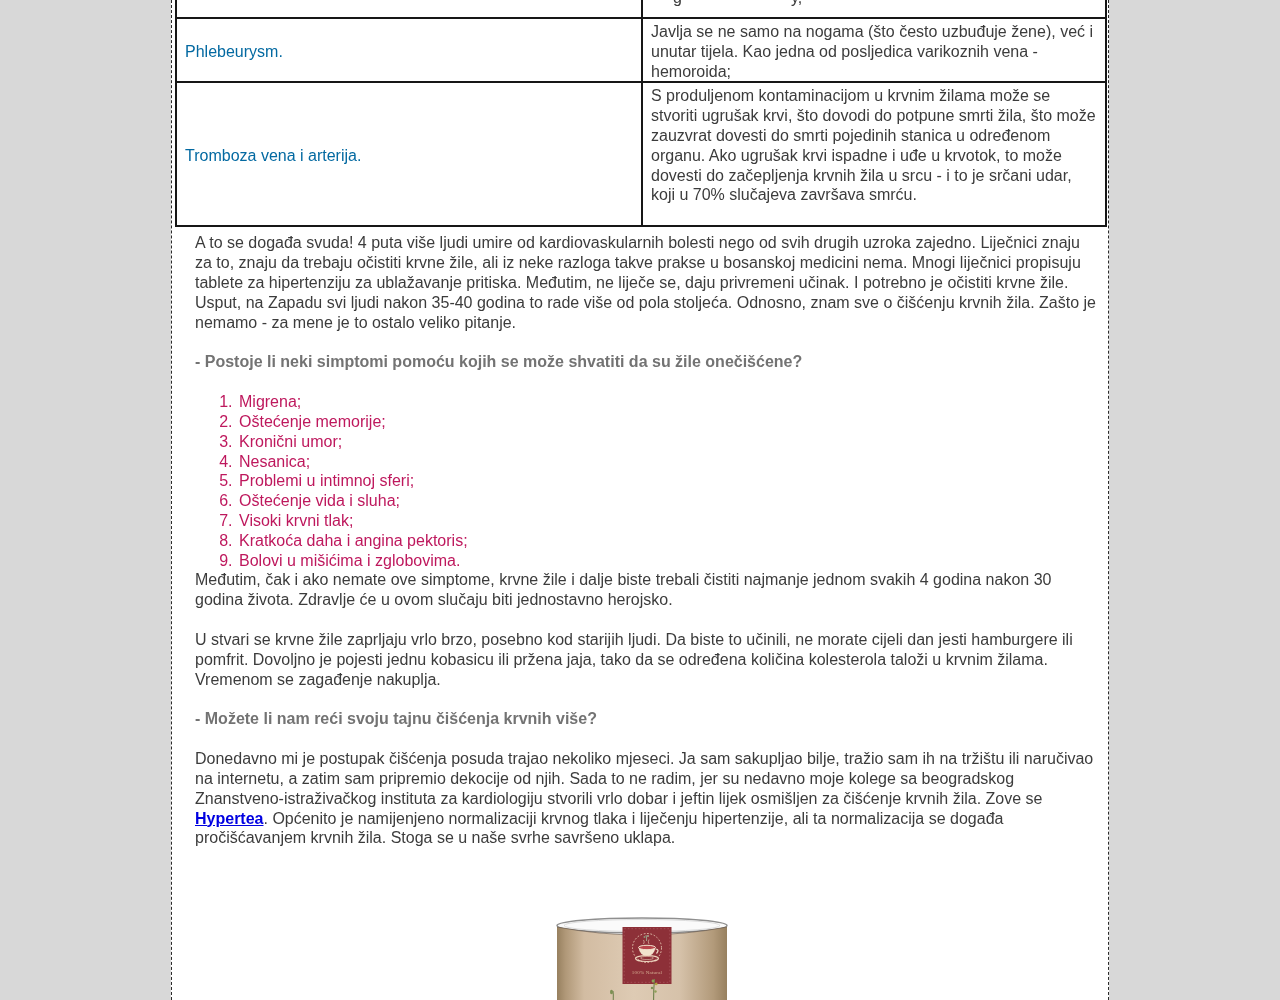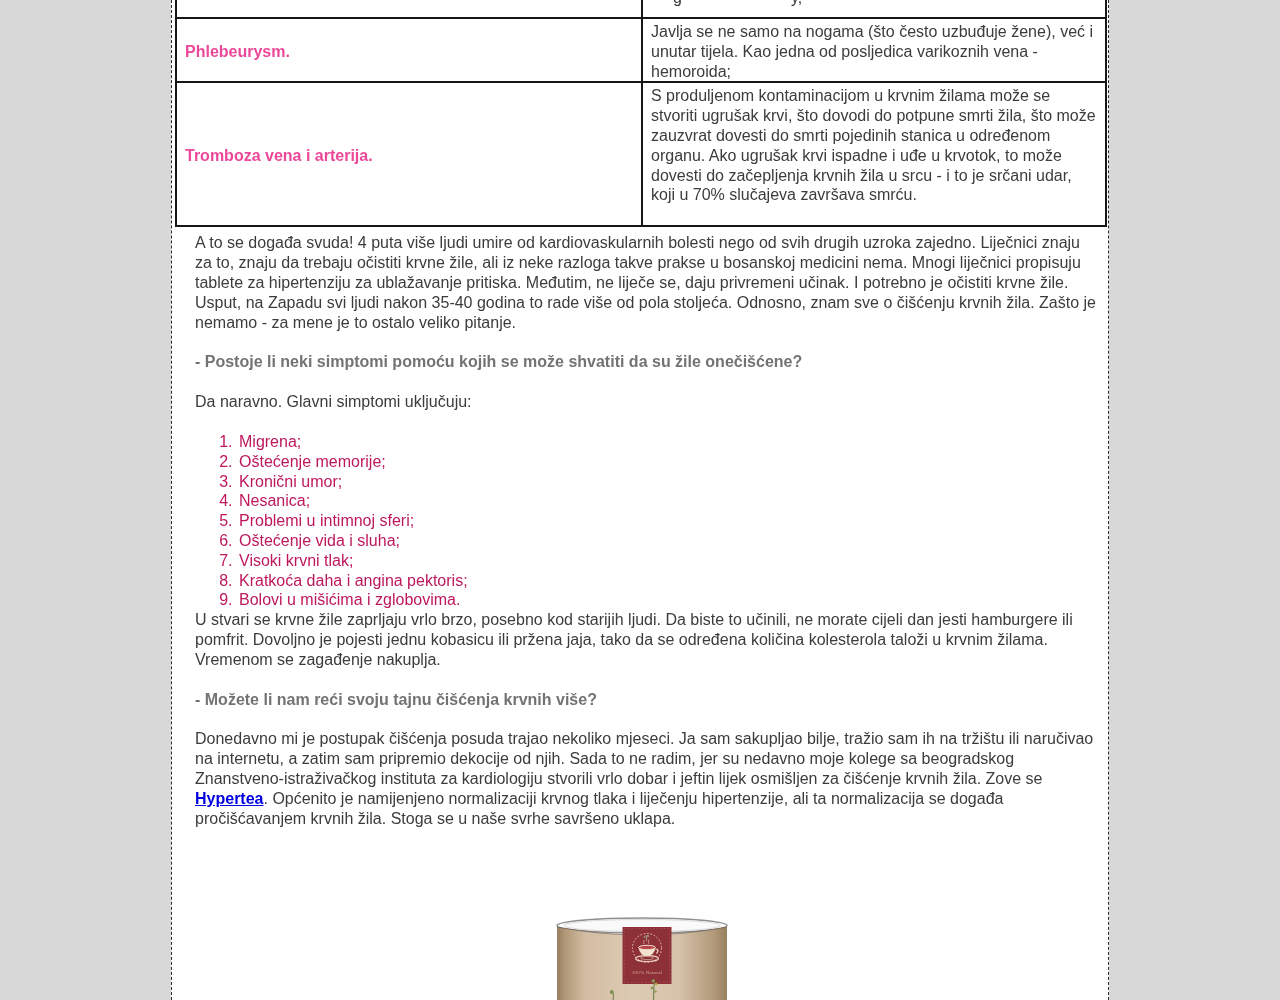--- a/index.html
+++ b/index.html
@@ -25,22 +25,22 @@
     margin-left:3px;
     width:932px;
     table-layout:fixed;
     font-size:16px;
     line-height:19.8px;
     color:#3c3c3c;
   }
   table.cond td { border:2px solid #161616; padding:3px 8px 0; }
   td.term {
     width:466px;
-    font-weight:bold;
-    color:#ec4899;
+    font-weight:normal;
+    color:#0369a1;
     vertical-align:middle;
   }
   td.desc { vertical-align:top; }
   tr.partial td {
     border-top:none;
     height:18px;
     padding:0 8px;
     position:relative;
     overflow:hidden;
   }
@@ -100,32 +100,32 @@
     <tr class="r-tromb">
       <td class="term">Tromboza vena i arterija.</td>
       <td class="desc">S produljenom kontaminacijom u krvnim žilama može se stvoriti ugrušak krvi, što dovodi do potpune smrti žila, što može zauzvrat dovesti do smrti pojedinih stanica u određenom organu. Ako ugrušak krvi ispadne i uđe u krvotok, to može dovesti do začepljenja krvnih žila u srcu - i to je srčani udar, koji u 70% slučajeva završava smrću.</td>
     </tr>
   </tbody>
     </table>
 
   <div class="article">
     <p>A to se događa svuda! 4 puta više ljudi umire od kardiovaskularnih bolesti nego od svih drugih uzroka zajedno. Liječnici znaju za to, znaju da trebaju očistiti krvne žile, ali iz neke razloga takve prakse u bosanskoj medicini nema. Mnogi liječnici propisuju tablete za hipertenziju za ublažavanje pritiska. Međutim, ne liječe se, daju privremeni učinak. I potrebno je očistiti krvne žile. Usput, na Zapadu svi ljudi nakon 35-40 godina to rade više od pola stoljeća. Odnosno, znam sve o čišćenju krvnih žila. Zašto je nemamo - za mene je to ostalo veliko pitanje.</p>
     <p class="question">- Postoje li neki simptomi pomoću kojih se može shvatiti da su žile onečišćene?</p>
-    <p>Da naravno. Glavni simptomi uključuju:</p>
     <ol class="symptoms">
       <li>Migrena;</li>
       <li>Oštećenje memorije;</li>
       <li>Kronični umor;</li>
       <li>Nesanica;</li>
       <li>Problemi u intimnoj sferi;</li>
       <li>Oštećenje vida i sluha;</li>
       <li>Visoki krvni tlak;</li>
       <li>Kratkoća daha i angina pektoris;</li>
       <li>Bolovi u mišićima i zglobovima.</li>
     </ol>
+    <p class="after-list">Međutim, čak i ako nemate ove simptome, krvne žile i dalje biste trebali čistiti najmanje jednom svakih 4 godina nakon 30 godina života. Zdravlje će u ovom slučaju biti jednostavno herojsko.</p>
     <p>U stvari se krvne žile zaprljaju vrlo brzo, posebno kod starijih ljudi. Da biste to učinili, ne morate cijeli dan jesti hamburgere ili pomfrit. Dovoljno je pojesti jednu kobasicu ili pržena jaja, tako da se određena količina kolesterola taloži u krvnim žilama. Vremenom se zagađenje nakuplja.</p>
     <p class="question">- Možete li nam reći svoju tajnu čišćenja krvnih više?</p>
     <p><span>Donedavno mi je postupak čišćenja posuda trajao nekoliko mjeseci. Ja sam sakupljao bilje, tražio sam ih na tržištu ili naručivao na internetu, a zatim sam pripremio dekocije od njih. Sada to ne radim, jer su nedavno moje kolege sa beogradskog Znanstveno-istraživačkog instituta za kardiologiju stvorili vrlo dobar i jeftin lijek osmišljen za čišćenje krvnih žila. Zove se </span><a href="#" class="product-link">Hypertea</a><span>. Općenito je namijenjeno normalizaciji krvnog tlaka i liječenju hipertenzije, ali ta normalizacija se događa pročišćavanjem krvnih žila. Stoga se u naše svrhe savršeno uklapa.</span></p>
   </div>
 
   <div class="product-wrap">
     <svg width="184" height="96" viewBox="0 0 184 96">
       <defs>
         <linearGradient id="bodyGrad" x1="0" y1="0" x2="1" y2="0">
           <stop offset="0" stop-color="#97805f"></stop>

